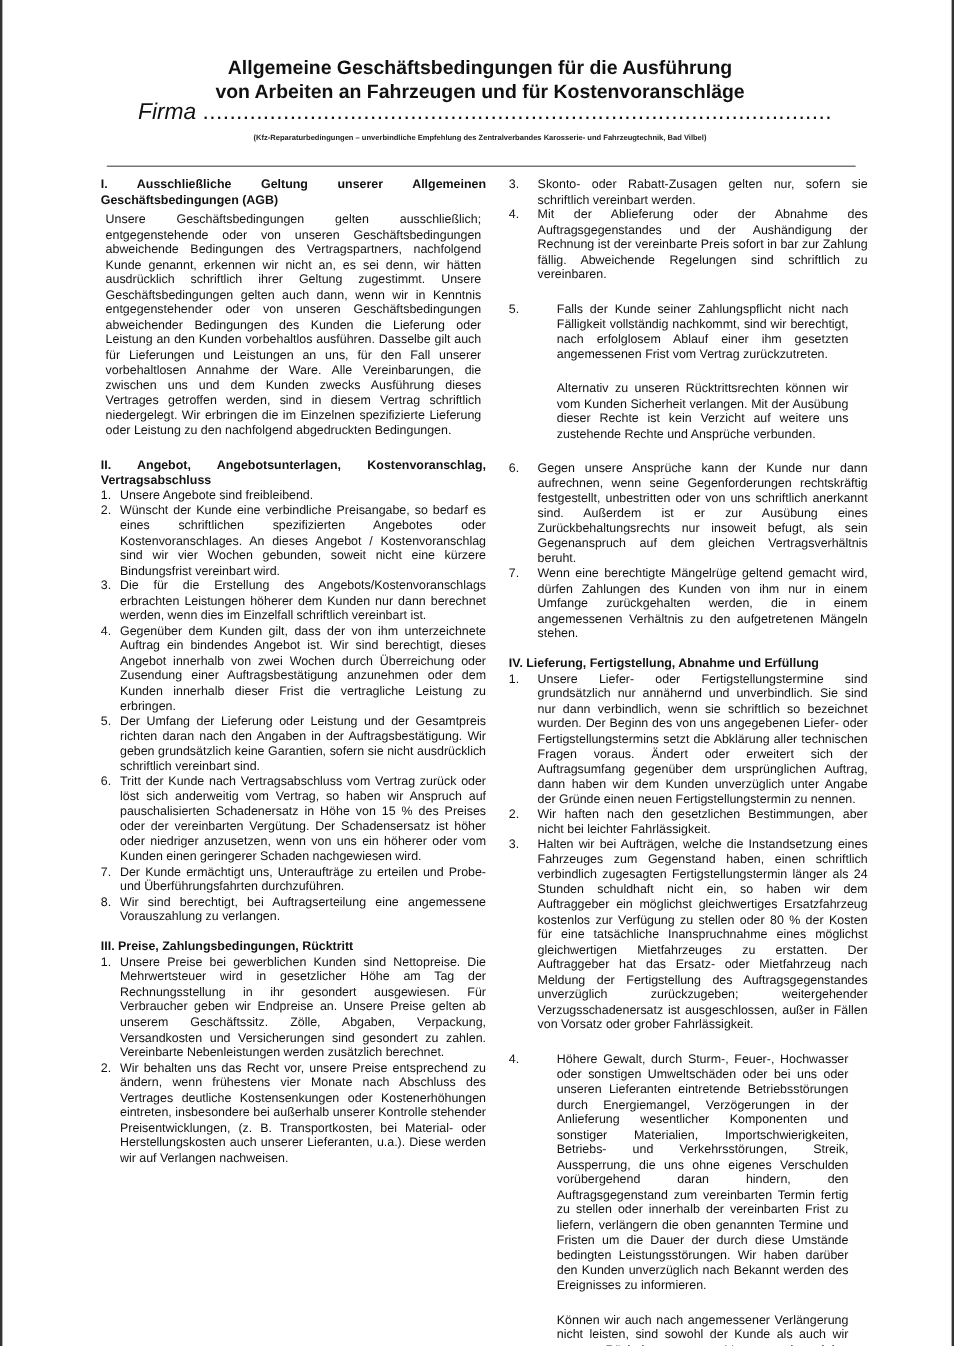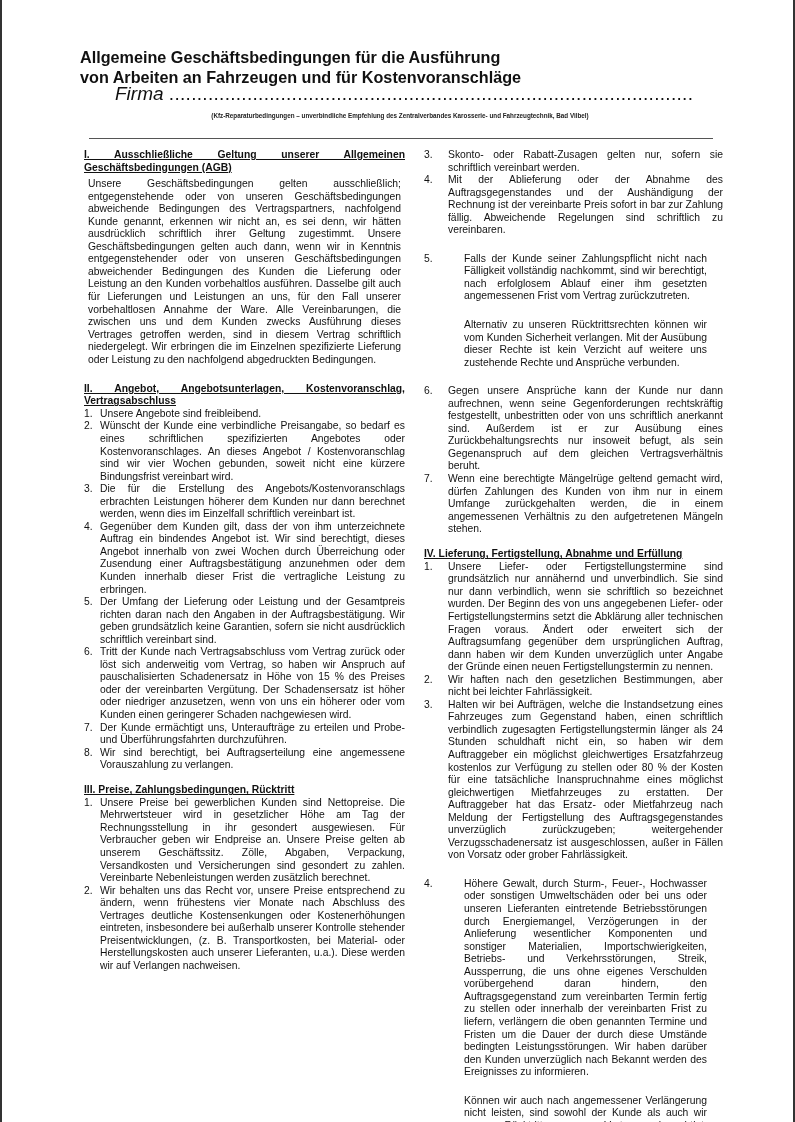--- a/index.html
+++ b/index.html
@@ -4,38 +4,38 @@
 <style>
   html, body { margin: 0; padding: 0; background: #fff; }
   body {
     width: 795px; height: 1122px; position: relative; overflow: hidden;
     font-family: "Liberation Sans", sans-serif; color: #111;
   }
   .page-border-left { position: absolute; left: 0; top: 0; width: 2px; height: 1122px; background: #333; }
   .page-border-right { position: absolute; right: 0; top: 0; width: 2px; height: 1122px; background: #333; }
   .title {
     position: absolute; left: 80px; width: 640px; top: 47px;
-    text-align: left; font-weight: bold; font-size: 16.2px; line-height: 20px; color: #111;
+    text-align: center; font-weight: bold; font-size: 16.2px; line-height: 20px; color: #111;
   }
   .firma {
     position: absolute; left: 115px; top: 84px; width: 580px;
     font-style: italic; font-size: 19px; line-height: 20px; white-space: nowrap; overflow: hidden;
   }
   .firma .dots { font-style: normal; letter-spacing: 0.3px; }
   .subtitle {
     position: absolute; left: 80px; width: 640px; top: 111px;
     text-align: center; font-size: 6.3px; font-weight: bold; color: #222; line-height: 9px;
   }
   .separator { position: absolute; left: 89px; top: 138px; width: 624px; height: 1px; background: #555; }
 
   .col { position: absolute; top: 149px; font-size: 10.35px; line-height: 12.55px; text-align: justify; }
   .col-left { left: 84px; width: 321px; }
   .col-right { left: 424px; width: 299px; }
 
-  .heading { font-weight: bold; margin: 0; text-decoration: underline; }
+  .heading { font-weight: bold; margin: 0; }
   .para { margin: 4px; }
   .gap { height: 12.5px; }
 
   ol.items { list-style: none; margin: 0; padding: 0; }
   .col-left .item { position: relative; padding-left: 16px; }
   .col-right .item { position: relative; padding-left: 24px; }
   .item .num { position: absolute; left: 0; top: 0; }
   .item .text { display: block; }
   .item .text p { margin: 16px; }
 </style>

